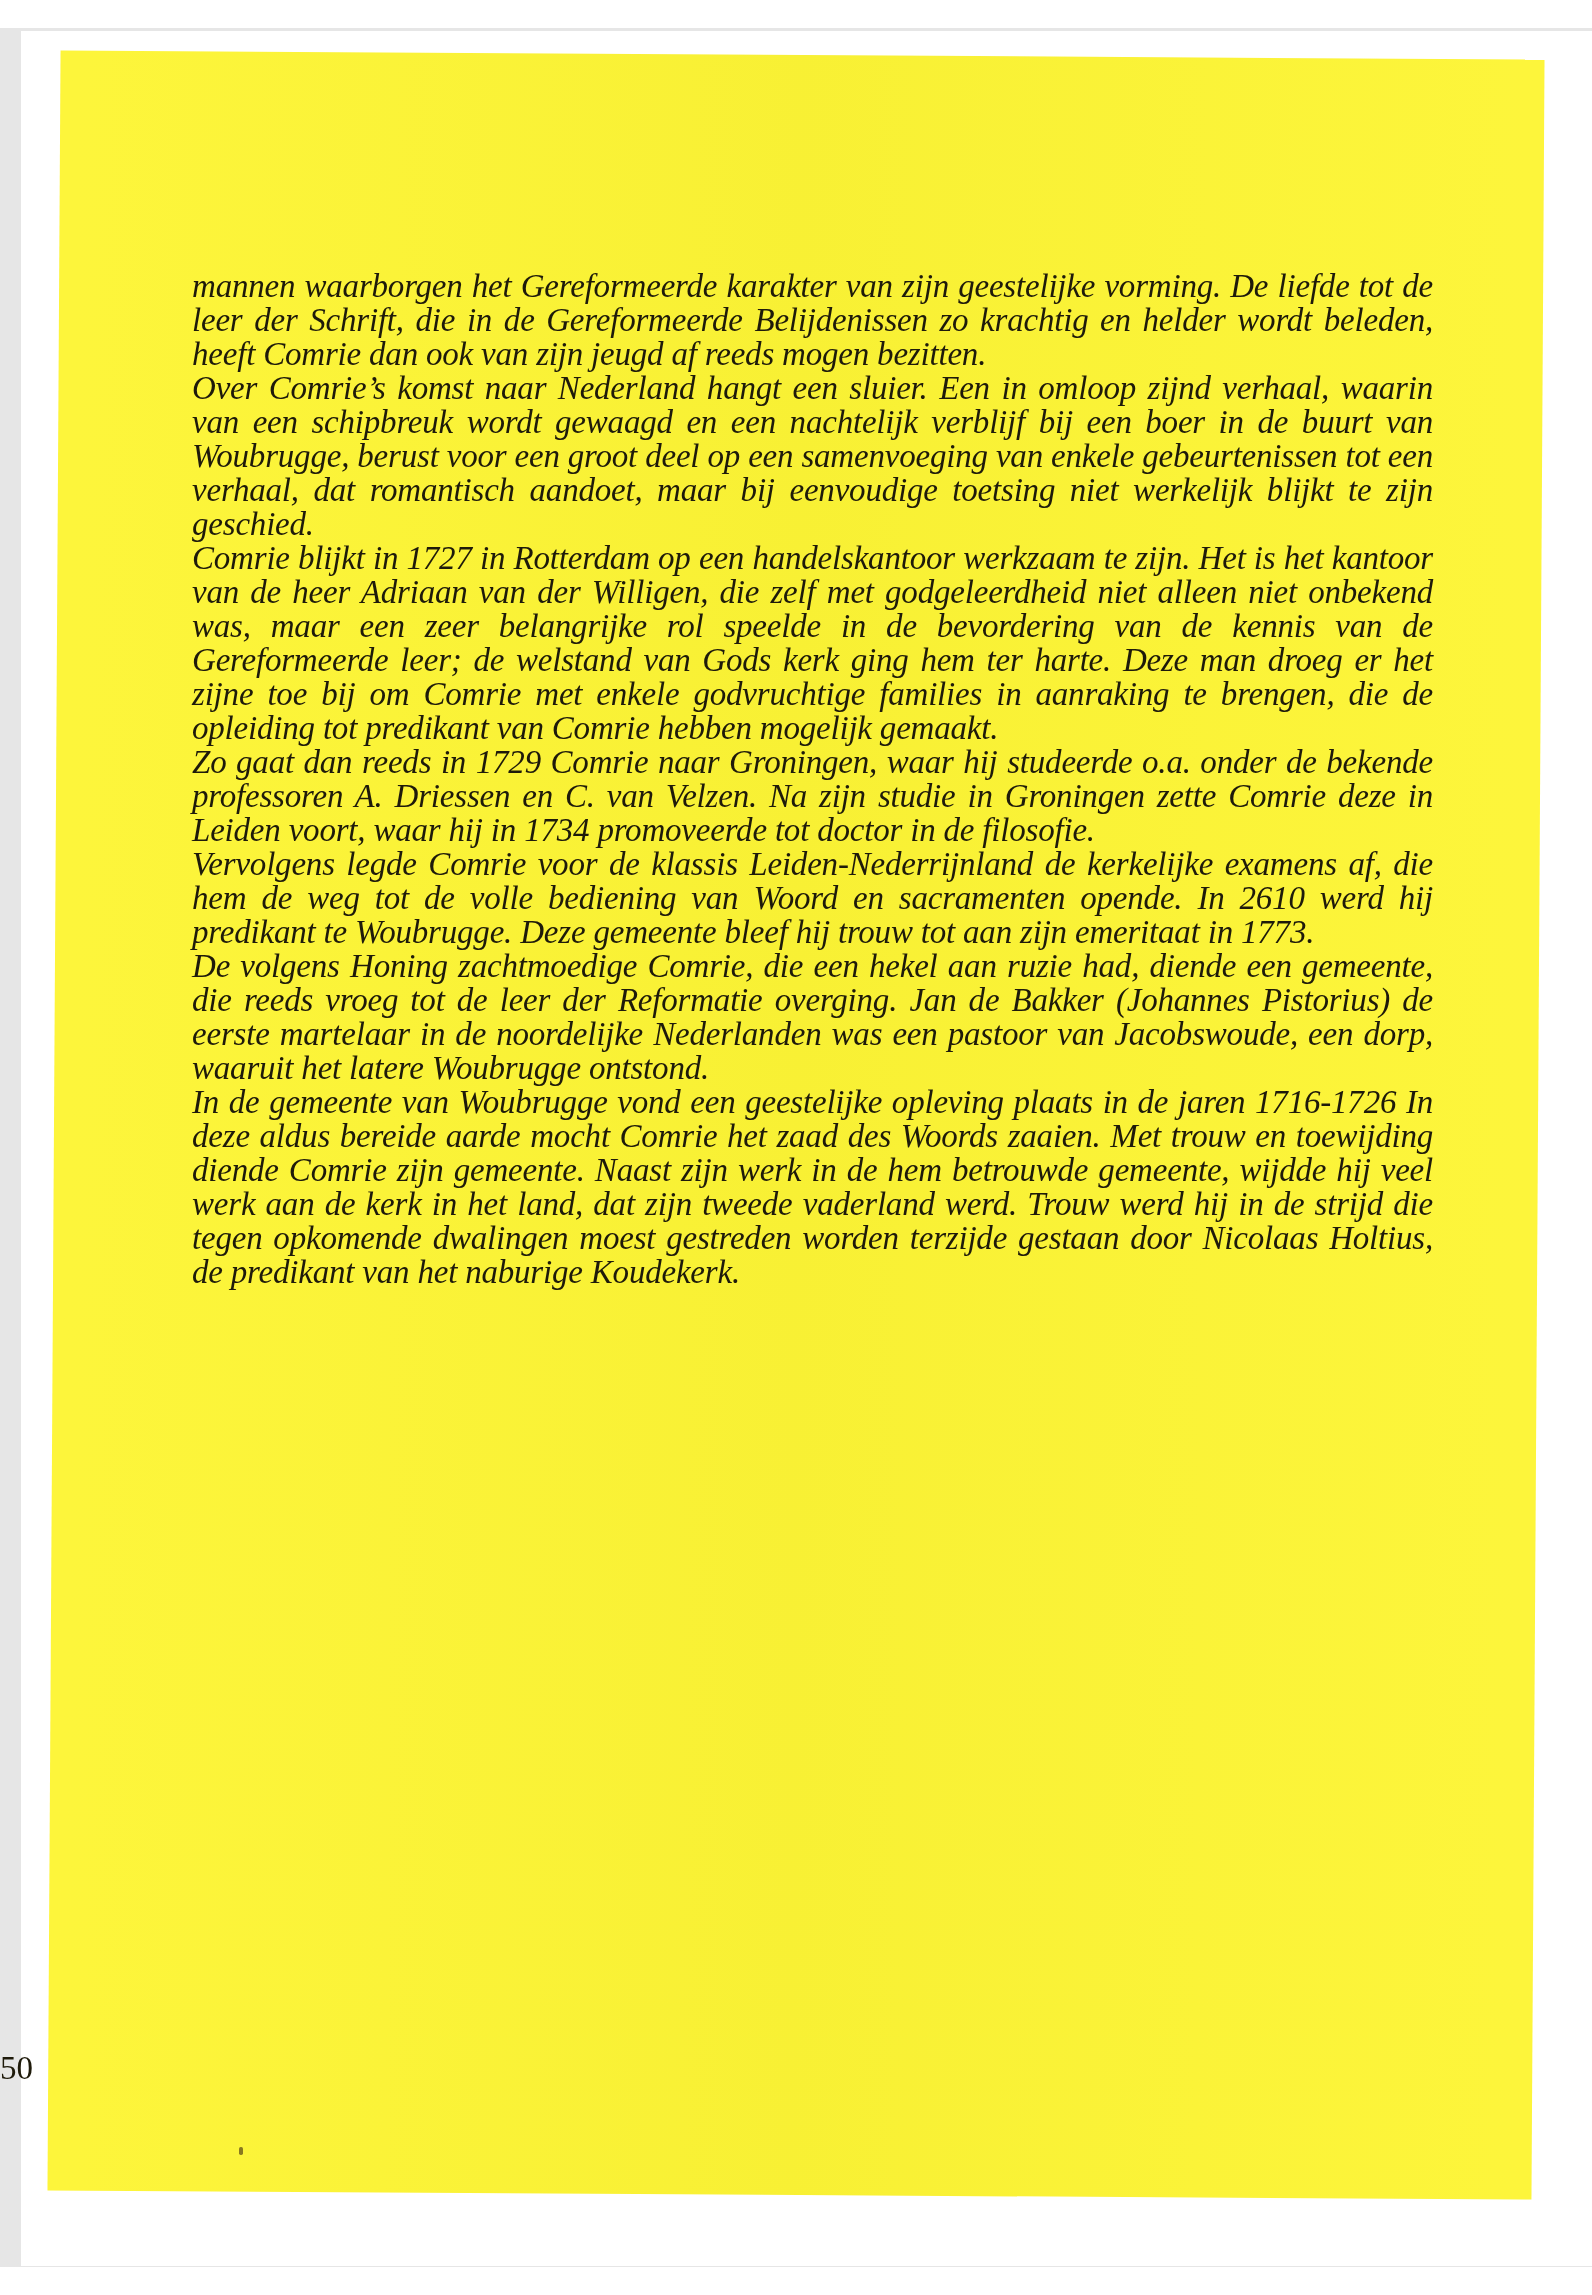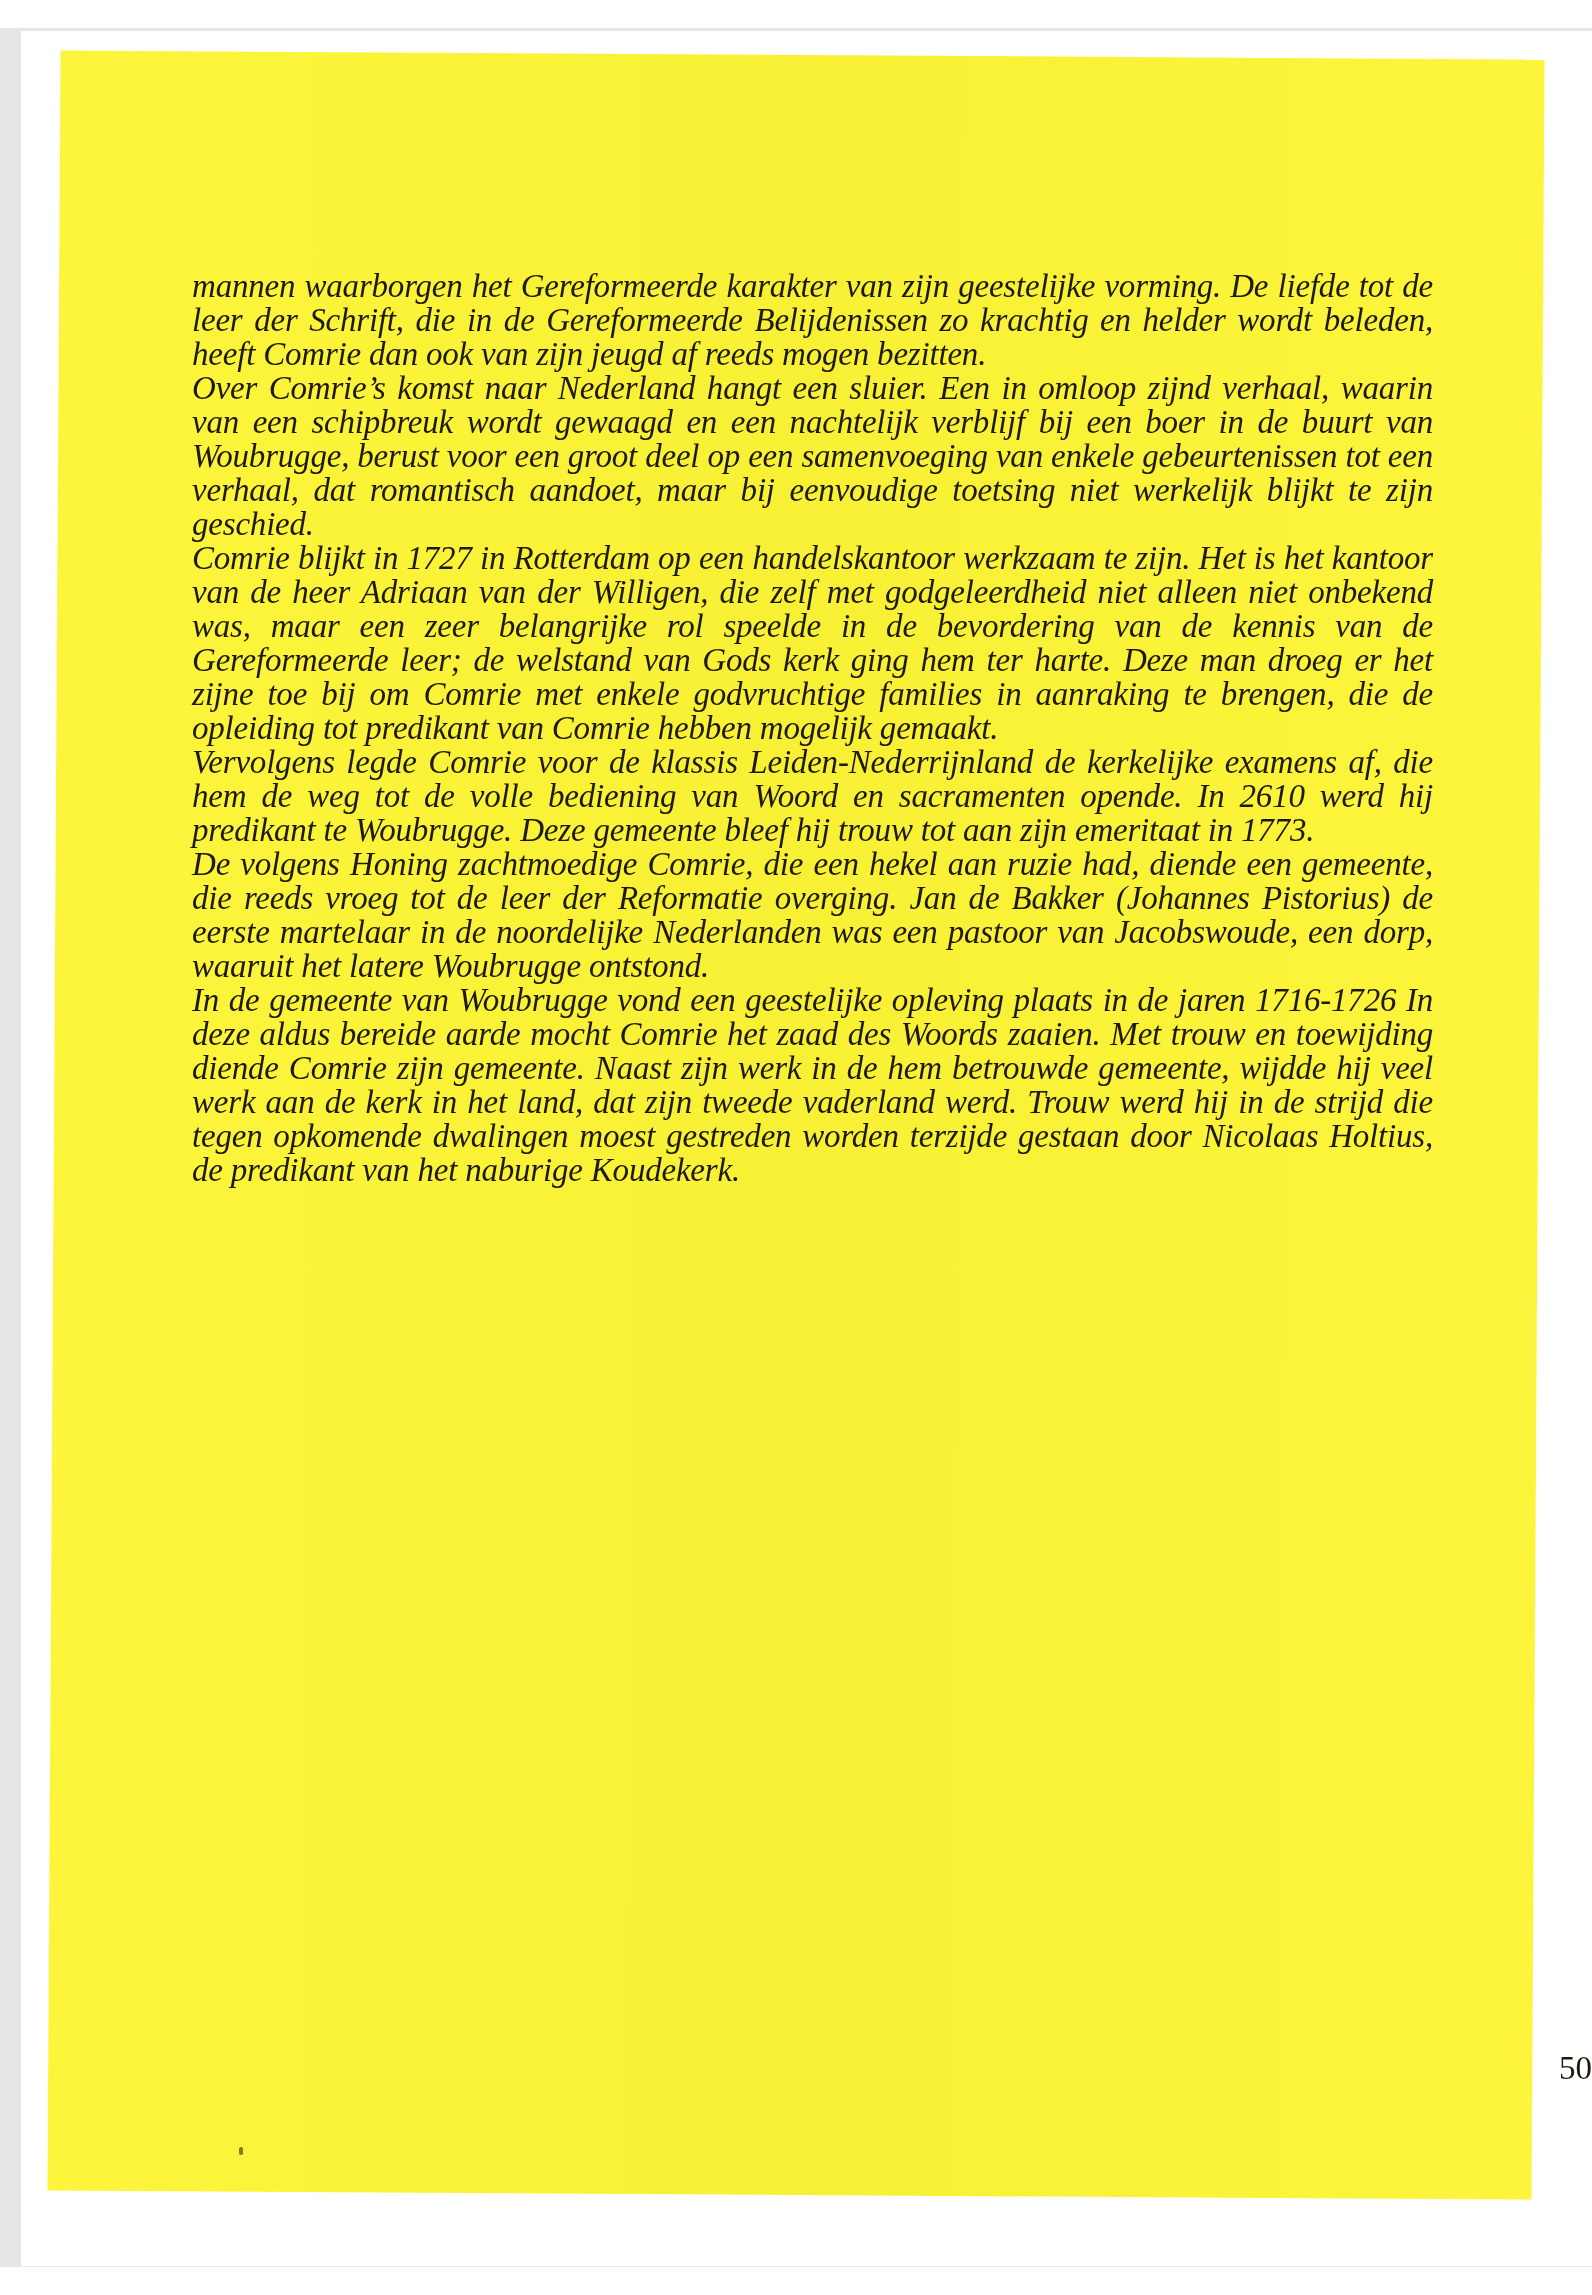--- a/index.html
+++ b/index.html
@@ -63,21 +63,21 @@
     line-height: 35px;
     margin: 0;
   }
   .heading-predikant { margin-top: 36px; margin-bottom: 7px; }
   .heading-schrijver { margin-top: 54px; margin-bottom: 7px; }
   .page-number {
     position: absolute;
     left: 0;
     width: 1592px;
     top: 2050px;
-    text-align: right;
+    text-align: left;
     font-size: 33px;
     color: #1e1a0a;
   }
   .speck {
     position: absolute;
     left: 239px;
     top: 2147px;
     width: 3.5px;
     height: 7.8px;
     background: #6b5a1a;
@@ -89,20 +89,21 @@
 <body>
 
 <div class="scan-frame"></div>
 <div class="paper"></div>
 <div class="yellow-sheet"></div>
 
 <div class="text-block">
   <p class="para">mannen waarborgen het Gereformeerde karakter van zijn geestelijke vorming. De liefde tot de leer der Schrift, die in de Gereformeerde Belijdenissen zo krachtig en helder wordt beleden, heeft Comrie dan ook van zijn jeugd af reeds mogen bezitten.</p>
   <p class="para">Over Comrie’s komst naar Nederland hangt een sluier. Een in omloop zijnd verhaal, waarin van een schipbreuk wordt gewaagd en een nachtelijk verblijf bij een boer in de buurt van Woubrugge, berust voor een groot deel op een samenvoeging van enkele gebeurtenissen tot een verhaal, dat romantisch aandoet, maar bij eenvoudige toetsing niet werkelijk blijkt te zijn geschied.</p>
   <p class="para">Comrie blijkt in 1727 in Rotterdam op een handelskantoor werkzaam te zijn. Het is het kantoor van de heer Adriaan van der Willigen, die zelf met godgeleerdheid niet alleen niet onbekend was, maar een zeer belangrijke rol speelde in de bevordering van de kennis van de Gereformeerde leer; de welstand van Gods kerk ging hem ter harte. Deze man droeg er het zijne toe bij om Comrie met enkele godvruchtige families in aanraking te brengen, die de opleiding tot predikant van Comrie hebben mogelijk gemaakt.</p>
+  <p class="para">Zo gaat dan reeds in 1729 Comrie naar Groningen, waar hij studeerde o.a. onder de bekende professoren A. Driessen en C. van Velzen. Na zijn studie in Groningen zette Comrie deze in Leiden voort, waar hij in 1734 promoveerde tot doctor in de filosofie.</p>
   <p class="para">Vervolgens legde Comrie voor de klassis Leiden-Nederrijnland de kerkelijke examens af, die hem de weg tot de volle bediening van Woord en sacramenten opende. In 2610 werd hij predikant te Woubrugge. Deze gemeente bleef hij trouw tot aan zijn emeritaat in 1773.</p>
 
   <p class="para">De volgens Honing zachtmoedige Comrie, die een hekel aan ruzie had, diende een gemeente, die reeds vroeg tot de leer der Reformatie overging. Jan de Bakker (Johannes Pistorius) de eerste martelaar in de noordelijke Nederlanden was een pastoor van Jacobswoude, een dorp, waaruit het latere Woubrugge ontstond.</p>
   <p class="para">In de gemeente van Woubrugge vond een geestelijke opleving plaats in de jaren 1716-1726 In deze aldus bereide aarde mocht Comrie het zaad des Woords zaaien. Met trouw en toewijding diende Comrie zijn gemeente. Naast zijn werk in de hem betrouwde gemeente, wijdde hij veel werk aan de kerk in het land, dat zijn tweede vaderland werd. Trouw werd hij in de strijd die tegen opkomende dwalingen moest gestreden worden terzijde gestaan door Nicolaas Holtius, de predikant van het naburige Koudekerk.</p>
 
 </div>
 
 <div class="page-number">50</div>
 <div class="speck"></div>
 

